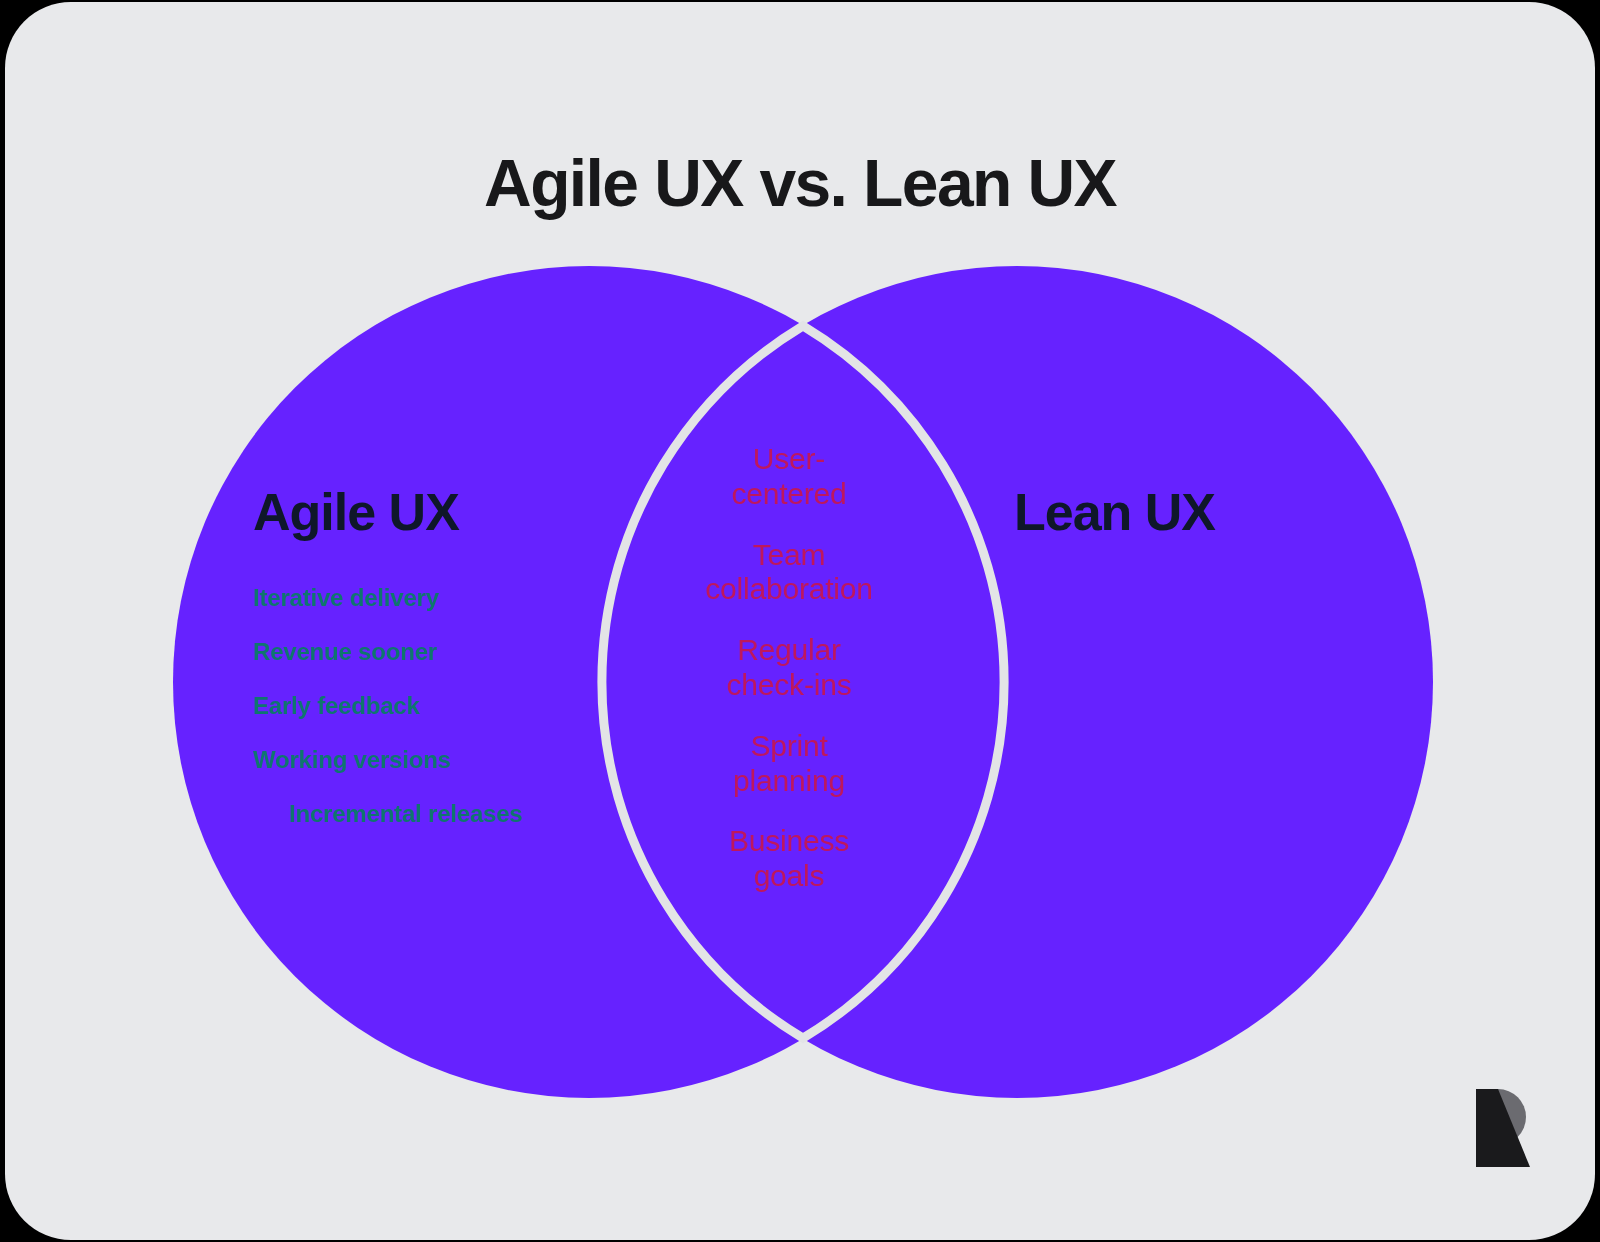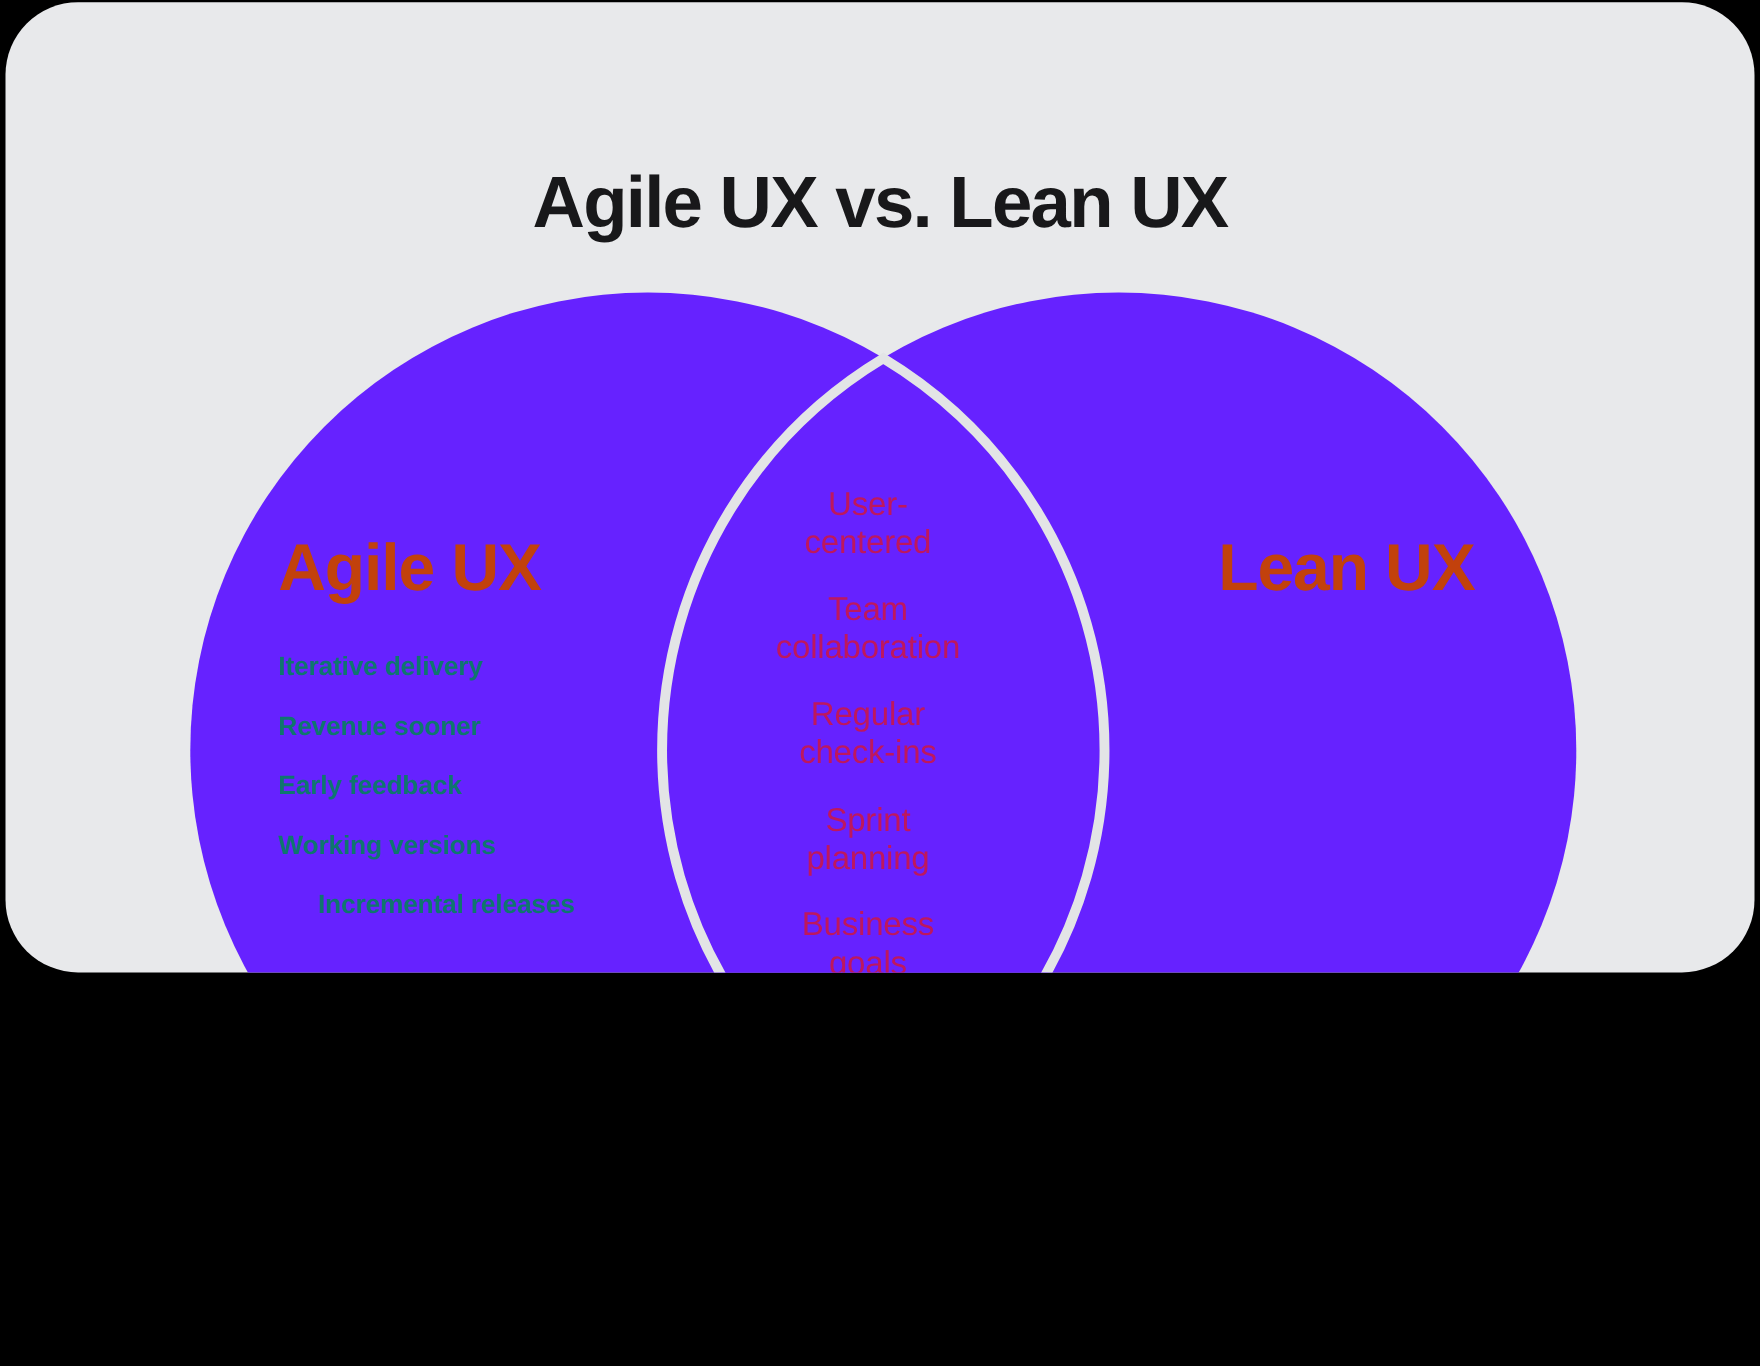--- a/index.html
+++ b/index.html
@@ -21,21 +21,21 @@
     width: 1600px;
     height: 1242px;
   }
 
   
   .card {
     position: absolute;
     left: 5px;
     top: 2px;
     width: 1590px;
-    height: 882px;
+    height: 1238px;
     background: #e8e9eb;
     border-radius: 66px;
     overflow: hidden;
   }
 
   
   .page-title {
     position: absolute;
     left: 0;
     top: 104px;
@@ -73,27 +73,27 @@
   .col-left {
     left: 248px;
     top: 482px;
     width: 390px;
     text-align: left;
   }
   .col-right {
     left: 1009px;
     top: 482px;
     width: 420px;
-    text-align: center;
+    text-align: left;
   }
 
   .col-heading {
-    font-size: 60px;
+    font-size: 52px;
     font-weight: 700;
-    color: #c2410c;
+    color: #0f172a;
     letter-spacing: -1px;
     line-height: 1.08;
     margin: 0 0 46px 0;
     white-space: nowrap;
   }
 
   .col-list {
     list-style: none;
     margin: 0;
     padding: 0;

